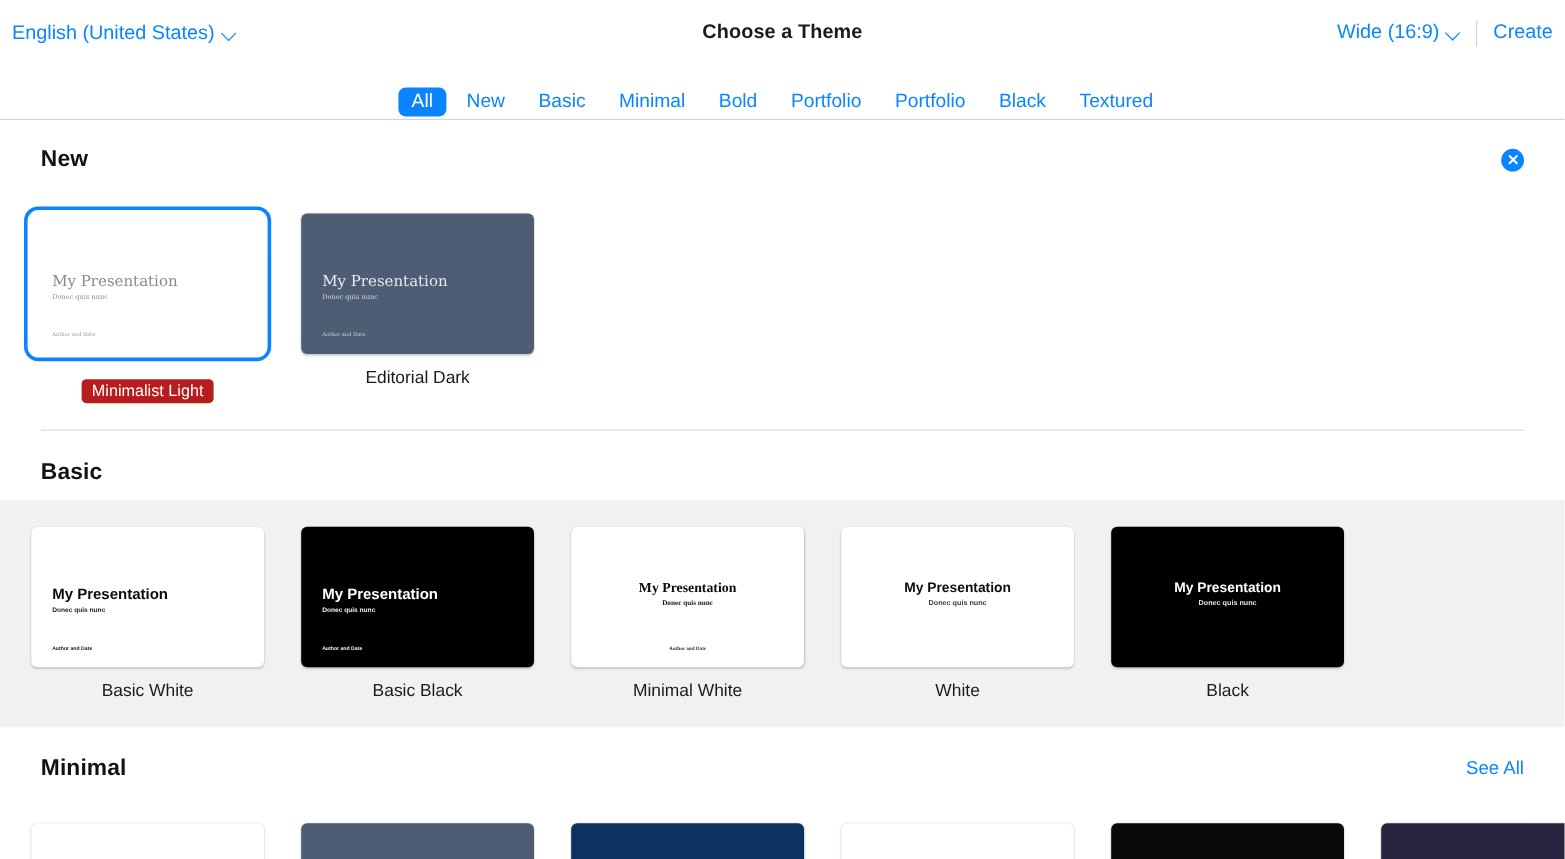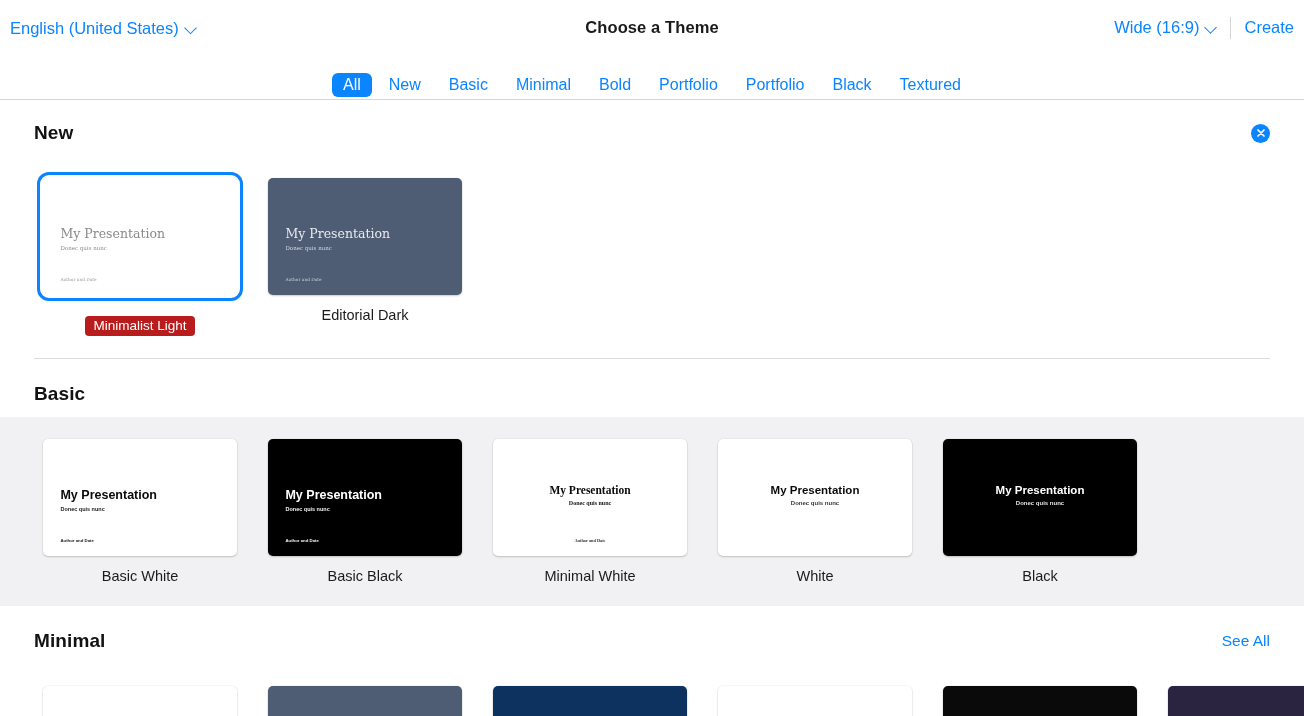--- a/index.html
+++ b/index.html
@@ -56,21 +56,21 @@
   .content { position:absolute; top:101px; left:0; right:0; bottom:0; overflow:hidden; background:#fff; }
 
   .section { position: relative; }
   .section-head {
     display:flex; align-items:center; justify-content:space-between;
     padding: 0 34px;
   }
   .section-title { font-size: 19px; font-weight: bold; color: #121212; letter-spacing: .1px; }
   .see-all { font-size: 15.5px; color: #0a84ff; }
 
-  .row { display: flex; gap: 25px; padding: 0 40px; }
+  .row { display: flex; gap: 25px; padding: 0 23px; }
   .card { width: 200px; }
   .thumbwrap {
     width: 200px; height: 123px; border-radius: 7px; position: relative;
     padding: 3px;
   }
   .thumbwrap.selected {
     outline: 3px solid #0a84ff; outline-offset: 0px; border-radius: 9px;
     padding: 3px; background: #fff;
   }
   .thumb {

